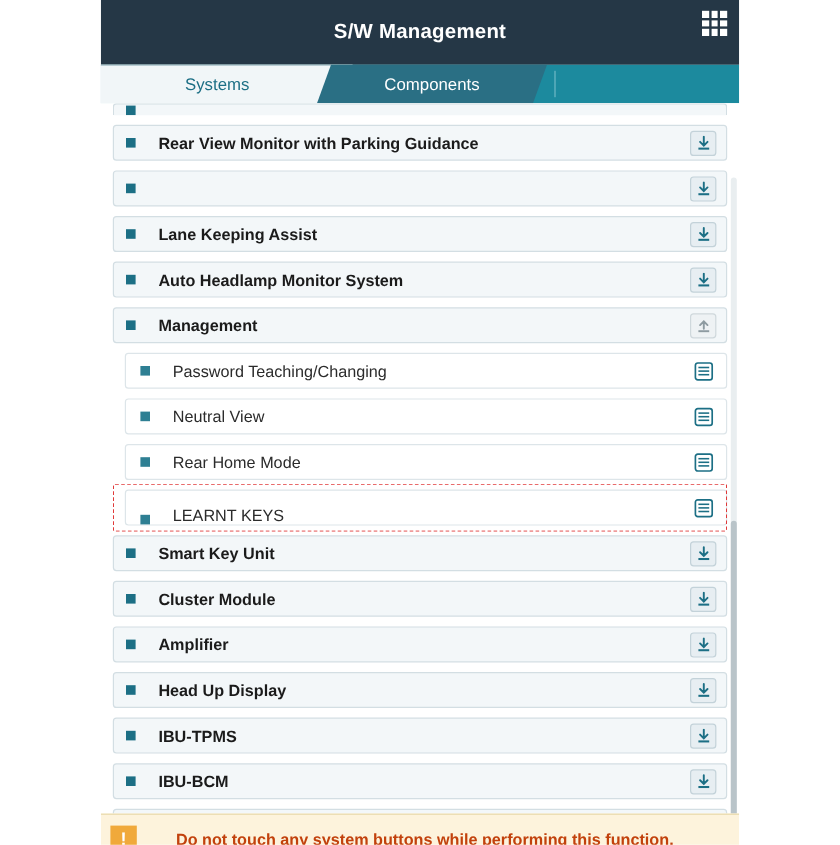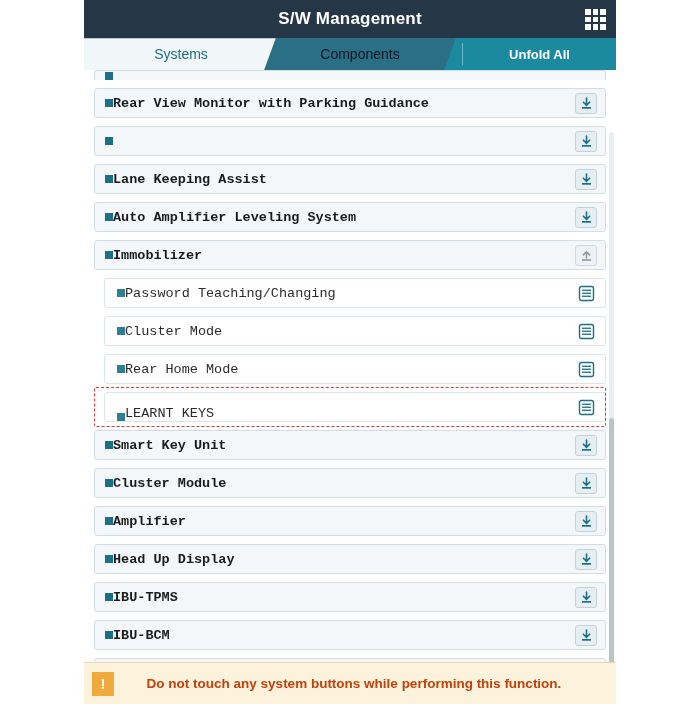--- a/index.html
+++ b/index.html
@@ -17,21 +17,21 @@
     top: 0;
     width: 532px;
     height: 704px;
     background: #ffffff;
     overflow: hidden;
   }
 
   
   .titlebar {
     position: relative;
-    height: 38px;
+    height: 54px;
     background: #253746;
     display: flex;
     align-items: center;
     justify-content: center;
   }
   .titlebar-title {
     color: #ffffff;
     font-size: 17px;
     font-weight: bold;
     letter-spacing: 0.2px;
@@ -76,21 +76,21 @@
     inset: 0;
     transform: skewX(-20deg);
     z-index: 0;
   }
   .tab span.lbl { position: relative; z-index: 1; }
   .tab-systems { width: 214px; margin-left: -10px; }
   .tab-systems .skewbg { background: #f1f6f8; border-top: 1px solid #b9cdd4; }
   .tab-systems span.lbl { color: #1c6f85; }
   .tab-components { width: 180px; margin-left: -18px; }
   .tab-components .skewbg { background: #2a6f84; }
-  .tab-components span.lbl { color: #0f172a; }
+  .tab-components span.lbl { color: #ffffff; }
   .tab-divider {
     width: 1px;
     background: #6fb9c7;
     margin: 5px 0 5px 12px;
   }
   .tab-unfold {
     flex: 1;
     display: flex;
     align-items: center;
     justify-content: center;
@@ -132,26 +132,25 @@
   }
   .bullet {
     width: 8px;
     height: 8px;
     background: #1c6f85;
     margin-left: 10px;
     flex: none;
   }
   .row.child .bullet { background: #2e7f93; margin-left: 12px; }
   .row-label {
-    margin-left: 0;
+    margin-left: 19px;
     font-size: 13.5px;
     font-weight: bold;
     color: #1b1b1b;
     white-space: nowrap;
-    font-family: Liberation Mono, monospace;
   }
   .row.child .row-label { font-weight: normal; color: #2b2b2b; }
 
   
   .act {
     position: absolute;
     right: 8px;
     top: 4px;
     width: 22px;
     height: 21px;
@@ -254,23 +253,20 @@
   <div class="tabbar">
     <div class="tab tab-systems">
       <span class="skewbg"></span>
       <span class="lbl">Systems</span>
     </div>
     <div class="tab tab-components">
       <span class="skewbg"></span>
       <span class="lbl">Components</span>
     </div>
     <div class="tab-divider"></div>
-    <div class="tab-unfold">
-      <span>Unfold All</span>
-    </div>
   </div>
 
   <div class="list-area" id="list-area">
     <div class="row partial">
         <span class="bullet"></span>
         <span class="row-label"></span>
       </div>
       <div class="row">
         <span class="bullet"></span>
         <span class="row-label">Rear View Monitor with Parking Guidance</span>
@@ -295,31 +291,31 @@
         <span class="row-label">Lane Keeping Assist</span>
         <span class="act download">
           <svg width="13" height="13" viewBox="0 0 13 13">
             <path d="M6.5 1v6.2M3.4 5.2l3.1 3.1 3.1-3.1" stroke="#1c6f85" stroke-width="1.6" fill="none" stroke-linecap="round"></path>
             <rect x="2" y="10" width="9" height="1.7" fill="#1c6f85"></rect>
           </svg>
         </span>
       </div>
       <div class="row">
         <span class="bullet"></span>
-        <span class="row-label">Auto Amplifier Leveling System</span>
-        <span class="act download">
-          <svg width="13" height="13" viewBox="0 0 13 13">
-            <path d="M6.5 1v6.2M3.4 5.2l3.1 3.1 3.1-3.1" stroke="#1c6f85" stroke-width="1.6" fill="none" stroke-linecap="round"></path>
-            <rect x="2" y="10" width="9" height="1.7" fill="#1c6f85"></rect>
-          </svg>
-        </span>
-      </div>
-      <div class="row">
-        <span class="bullet"></span>
-        <span class="row-label">Immobilizer</span>
+        <span class="row-label">Auto Headlamp Monitor System</span>
+        <span class="act download">
+          <svg width="13" height="13" viewBox="0 0 13 13">
+            <path d="M6.5 1v6.2M3.4 5.2l3.1 3.1 3.1-3.1" stroke="#1c6f85" stroke-width="1.6" fill="none" stroke-linecap="round"></path>
+            <rect x="2" y="10" width="9" height="1.7" fill="#1c6f85"></rect>
+          </svg>
+        </span>
+      </div>
+      <div class="row">
+        <span class="bullet"></span>
+        <span class="row-label">Management</span>
         <span class="act upload">
           <svg width="13" height="13" viewBox="0 0 13 13">
             <path d="M6.5 9V2.8M3.4 5.9l3.1-3.1 3.1 3.1" stroke="#8e9ba1" stroke-width="1.6" fill="none" stroke-linecap="round"></path>
             <rect x="2" y="10.2" width="9" height="1.6" fill="#8e9ba1"></rect>
           </svg>
         </span>
       </div>
       <div class="row child">
         <span class="bullet"></span>
         <span class="row-label">Password Teaching/Changing</span>
@@ -327,21 +323,21 @@
           <svg width="17" height="17" viewBox="0 0 17 17">
             <rect x="1.5" y="1.5" width="14" height="14" rx="2" fill="#ffffff" stroke="#1c6f85" stroke-width="1.4"></rect>
             <rect x="4" y="4.6" width="9" height="1.3" fill="#1c6f85"></rect>
             <rect x="4" y="7.6" width="9" height="1.3" fill="#1c6f85"></rect>
             <rect x="4" y="10.6" width="9" height="1.3" fill="#1c6f85"></rect>
           </svg>
         </span>
       </div>
       <div class="row child">
         <span class="bullet"></span>
-        <span class="row-label">Cluster Mode</span>
+        <span class="row-label">Neutral View</span>
         <span class="act doc">
           <svg width="17" height="17" viewBox="0 0 17 17">
             <rect x="1.5" y="1.5" width="14" height="14" rx="2" fill="#ffffff" stroke="#1c6f85" stroke-width="1.4"></rect>
             <rect x="4" y="4.6" width="9" height="1.3" fill="#1c6f85"></rect>
             <rect x="4" y="7.6" width="9" height="1.3" fill="#1c6f85"></rect>
             <rect x="4" y="10.6" width="9" height="1.3" fill="#1c6f85"></rect>
           </svg>
         </span>
       </div>
       <div class="row child">

